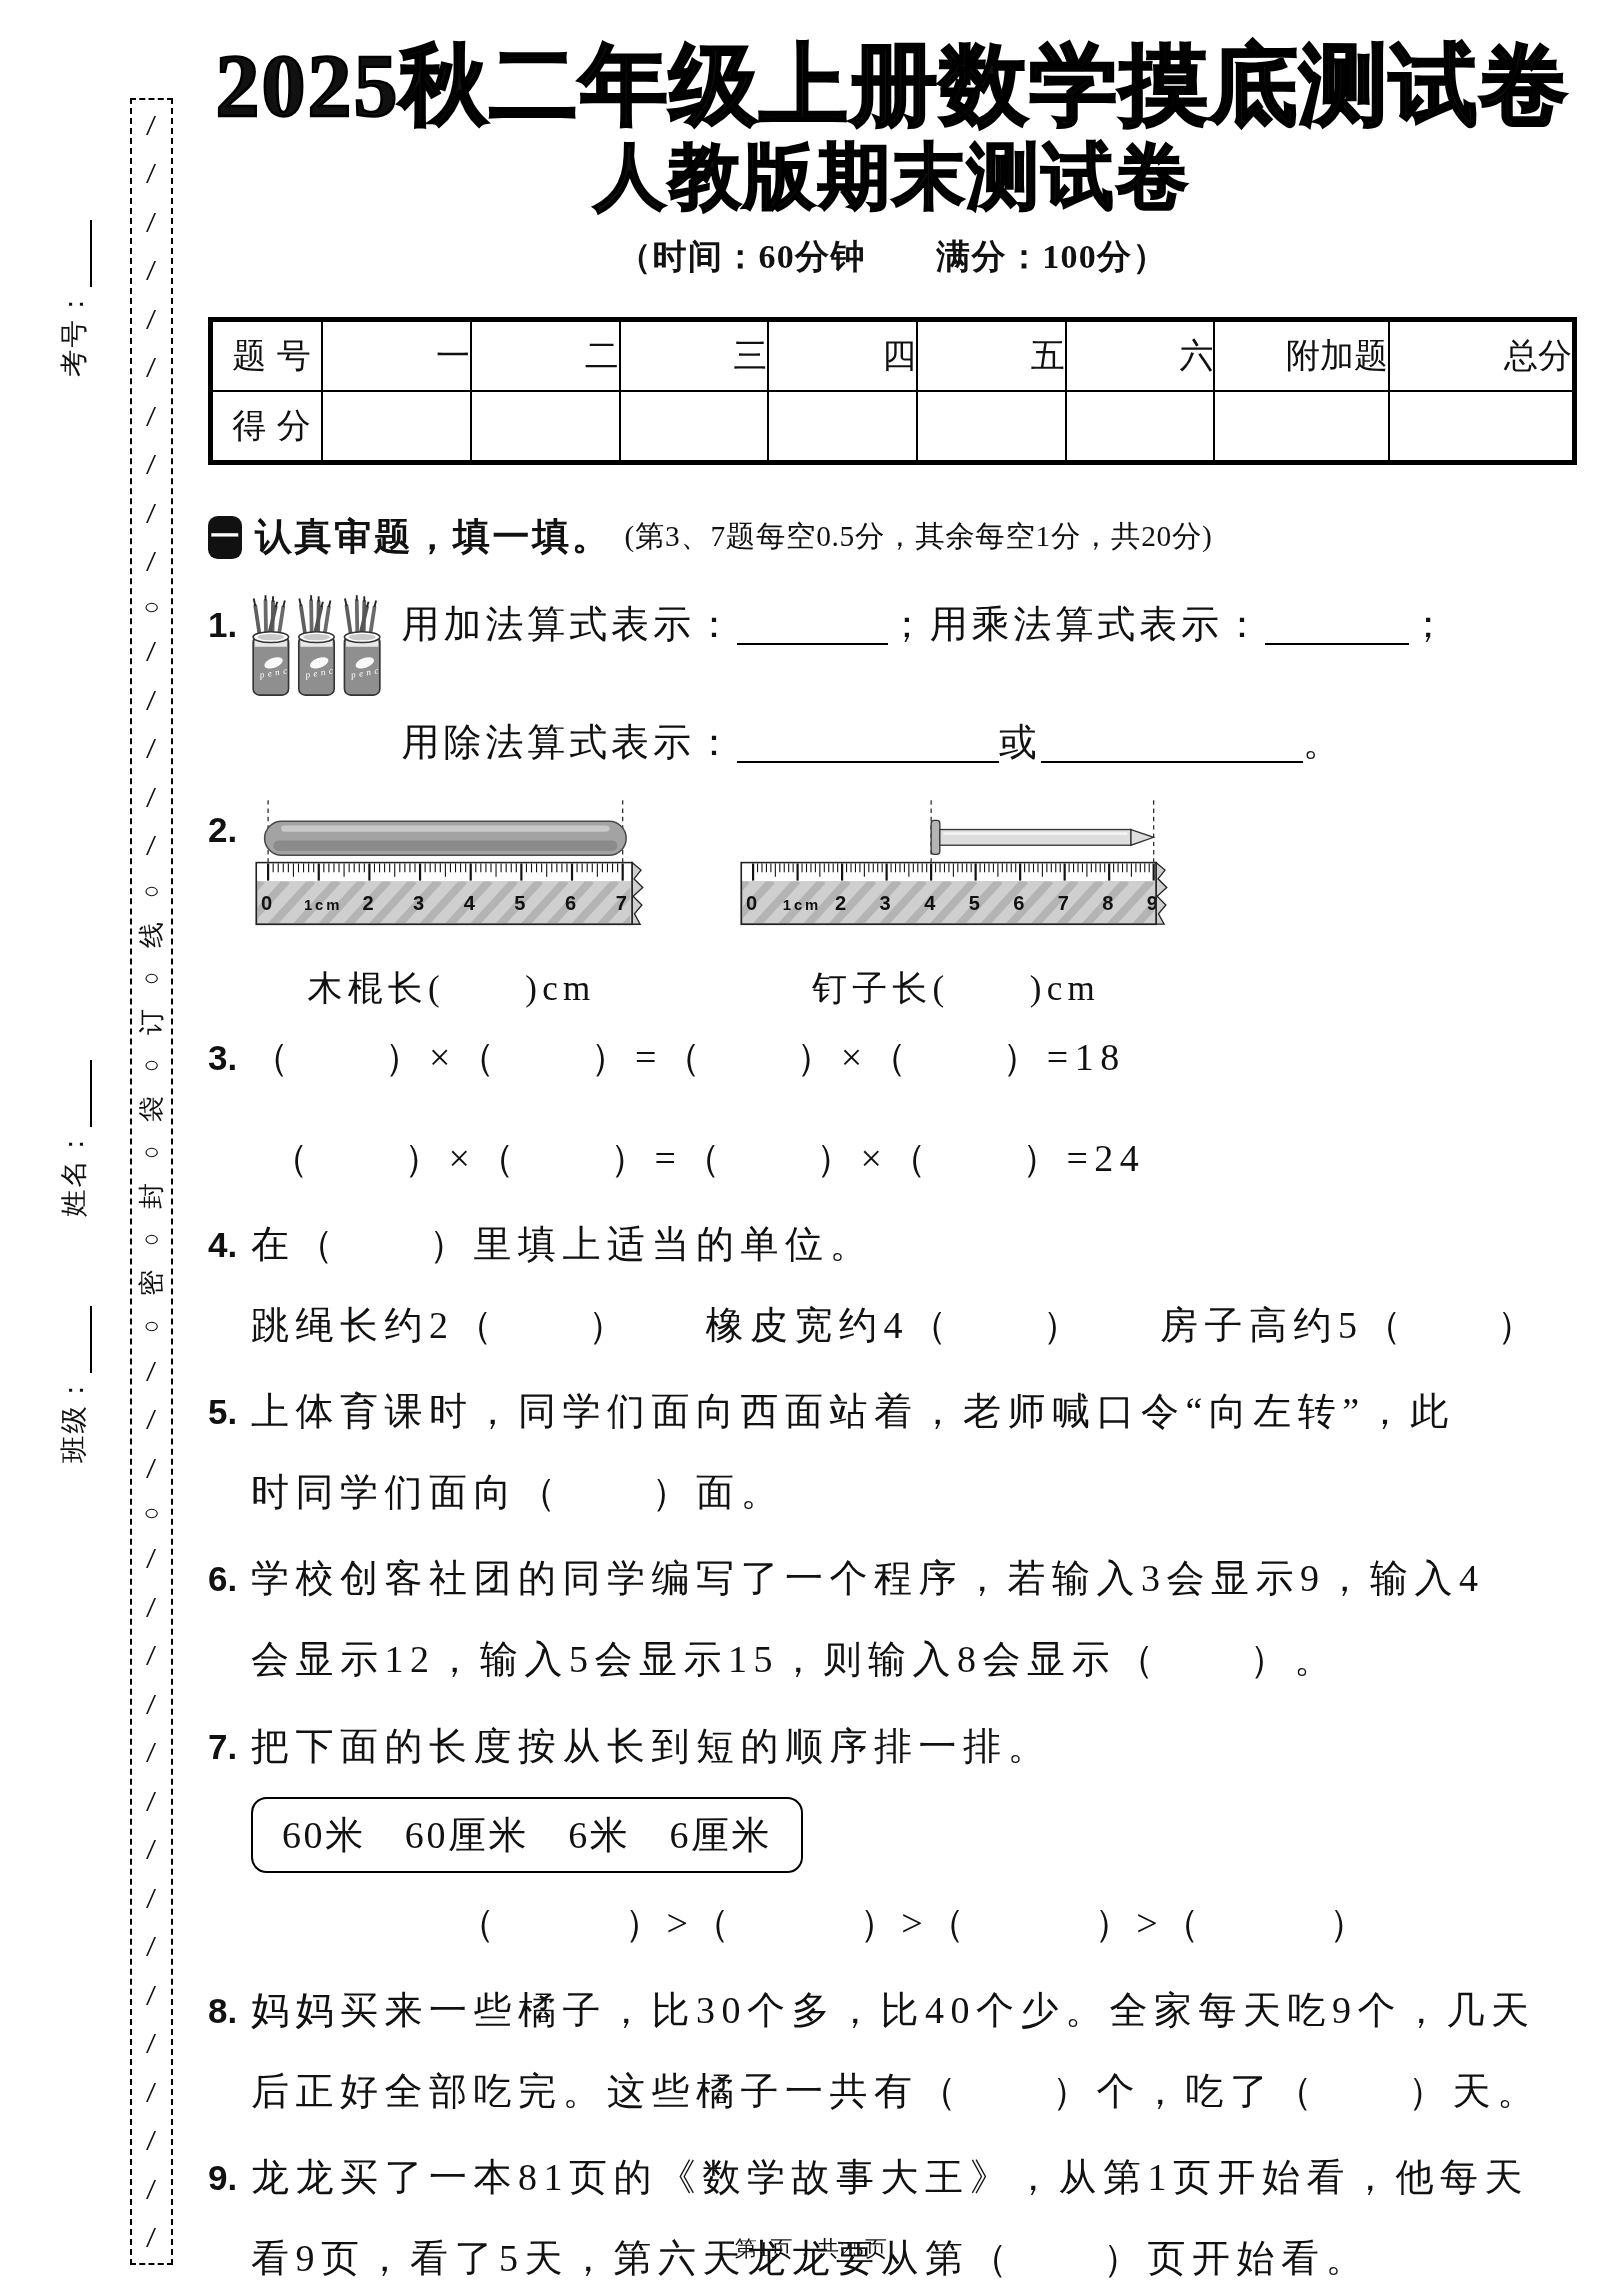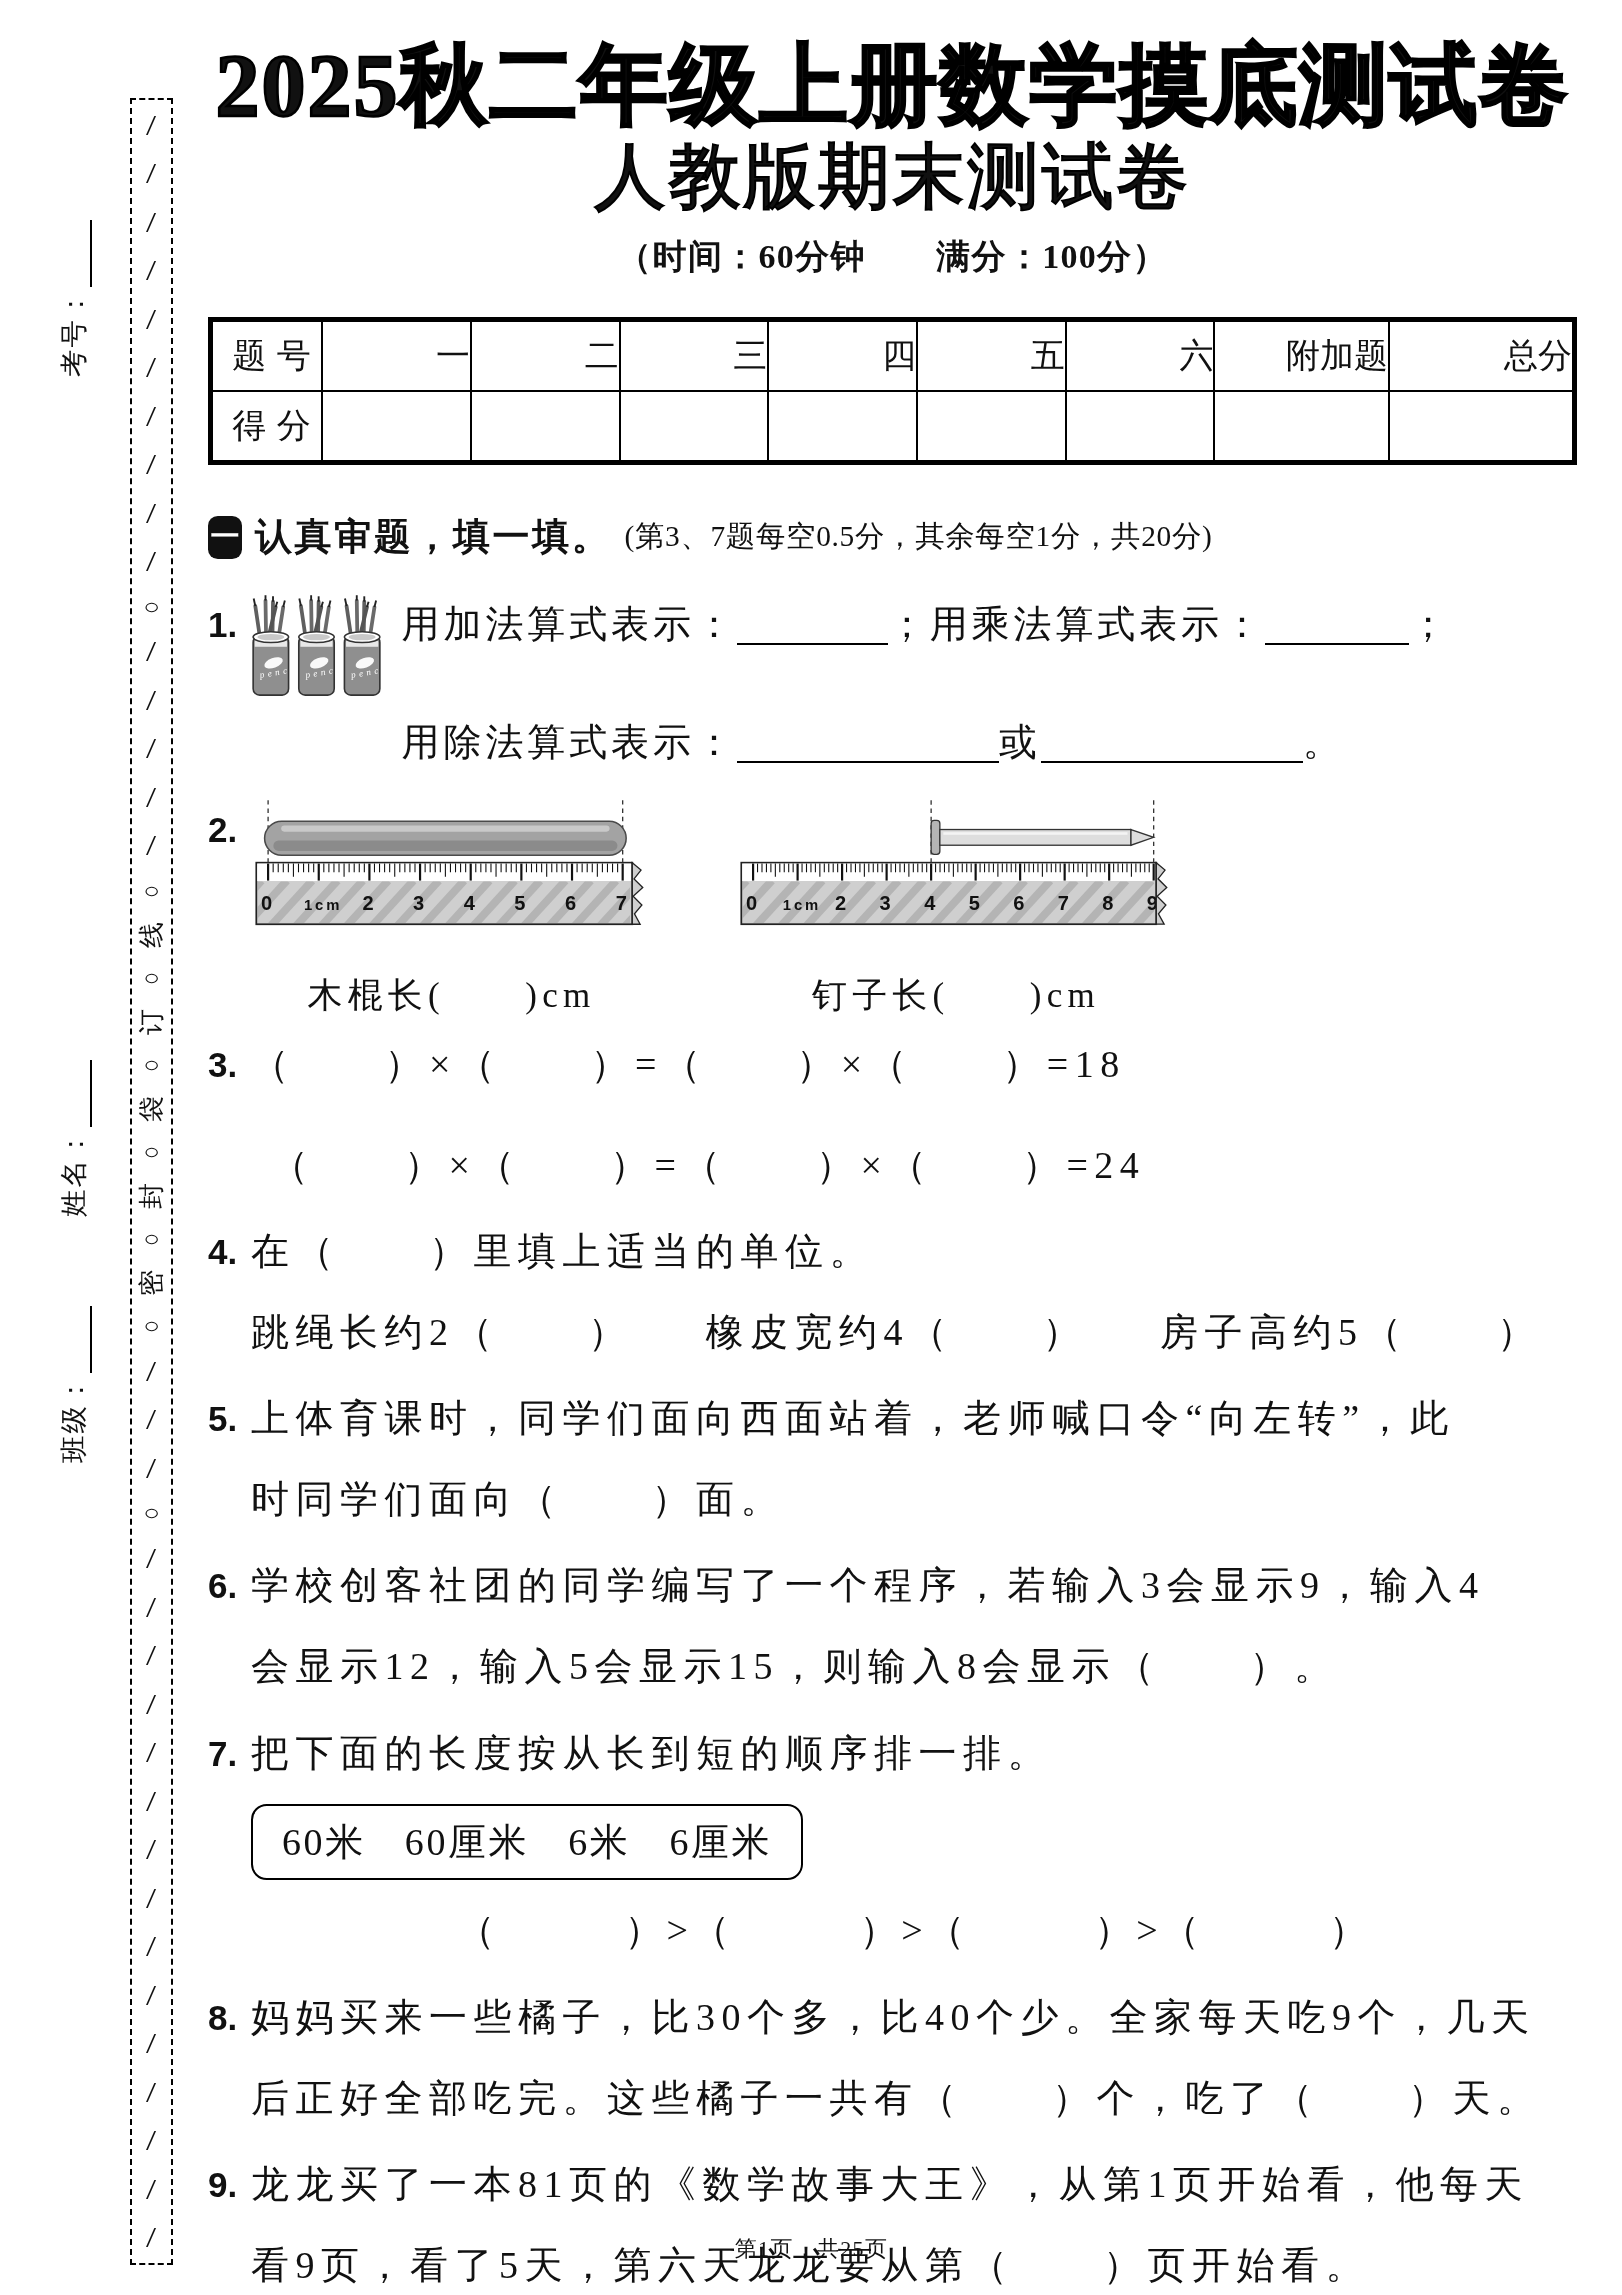--- a/index.html
+++ b/index.html
@@ -19,21 +19,21 @@
     font-size:27.5px;letter-spacing:2px;display:flex;align-items:flex-end;white-space:nowrap;}
   .vfield .u{display:inline-block;width:77px;border-bottom:2px solid #000;height:3.9px;margin-left:1.3px;}
   .vf1{left:-5.2px;top:280px;}
   .vf2{left:-5.2px;top:1120px;}
   .vf3{left:-5.2px;top:1366px;}
 
   
   .content{position:absolute;left:208px;top:37px;width:1369px;}
   .title1{font-size:88px;font-weight:900;text-align:center;letter-spacing:2px;
           line-height:1.12;-webkit-text-stroke:2.6px #000;margin:0;}
-  .title2{font-size:72px;font-weight:400;text-align:center;letter-spacing:2.6px;
+  .title2{font-size:72px;font-weight:700;text-align:center;letter-spacing:2.6px;
           line-height:1.1;-webkit-text-stroke:2px #000;margin:2.6px 0 0 0;}
   .subtitle{font-size:34px;font-weight:700;text-align:center;margin-top:17px;letter-spacing:1.3px;}
 
   table.score{width:100%;border-collapse:collapse;margin-top:37px;table-layout:fixed;
     border:5.2px solid #000;}
   table.score td{border:2px solid #000;height:68px;text-align:right;font-size:34px;
     padding:0;overflow:hidden;}
   td.lab{letter-spacing:10.5px;text-indent:10.5px;}
 
   .sec{margin-top:47px;display:flex;align-items:center;gap:13px;}
@@ -55,21 +55,21 @@
   .q1wrap{margin-top:22px;}
   .q1-row{display:flex;gap:19.6px;align-items:flex-start;}
   .q1-lines{flex:1;}
   .q1-lines .qline{letter-spacing:3.9px;}
   .q1-lines .l2{margin-top:37px;}
   .cups{flex:0 0 auto;margin-top:9.2px;}
 
   
   .q2-figs{display:flex;gap:92px;padding-left:3.9px;margin-top:6.5px;}
   .fig{text-align:center;}
-  .fig .cap{font-size:35px;letter-spacing:5.2px;margin-top:19px;line-height:46px;}
+  .fig .cap{font-size:35px;letter-spacing:5.2px;margin-top:12px;line-height:46px;}
 
   .q3gap{margin-top:19.6px;}
   .q4-items{display:flex;gap:73px;}
   .q7-box-row{display:flex;justify-content:flex-start;margin:3.9px 0;height:89px;align-items:center;}
   .q7-box{border:2.6px solid #000;border-radius:15.7px;padding:5.2px 29px;display:inline-flex;gap:39px;
     font-size:38px;letter-spacing:2.6px;line-height:1.6;}
   .q7-answer{text-align:center;letter-spacing:3.9px;}
 
   .footer{position:absolute;left:0;width:100%;bottom:31px;text-align:center;font-size:22px;letter-spacing:1.3px;}
 </style>

